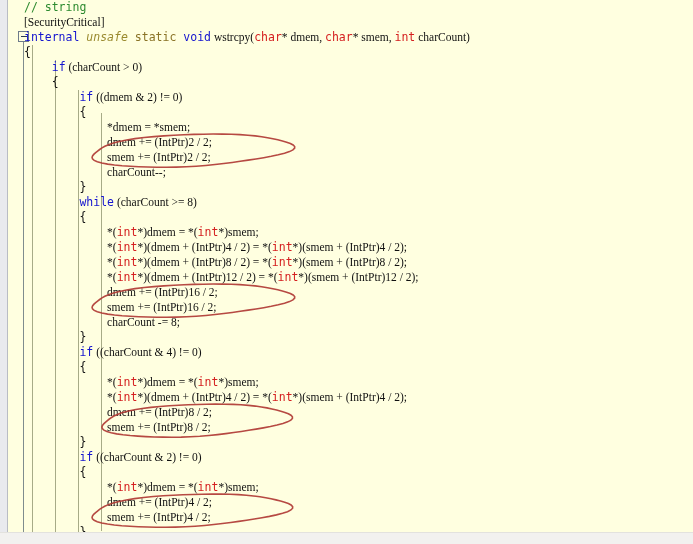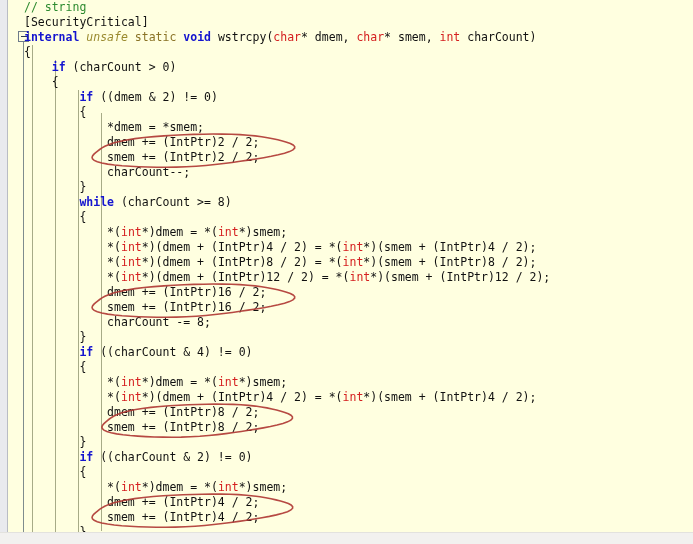--- a/index.html
+++ b/index.html
@@ -66,25 +66,25 @@
     position:absolute;left:24px;top:0;width:669px;height:533px;
     font-size:11.5px;
     line-height:15px;
     white-space:pre;
     color:#111111;
   }
   .ln{height:15px;}
 
   
   .cmt{color:#2e8b30;}
-  .kw{color:#1414cf;font-weight:bold;}
+  .kw{color:#1414cf;font-weight:normal;}
   .kw2{color:#9a8a2e;font-style:italic;}
   .kw3{color:#8a7326;}
   .typ{color:#d52020;}
-  .id{color:#111111;}
+  .id{color:#111111;font-family:Liberation Serif, serif;}
   .pun{color:#111111;}
 
   
   .anno{position:absolute;pointer-events:none;}
   .anno svg{display:block;overflow:visible;}
 </style>
 </head>
 <body>
 
 <div id="app">

